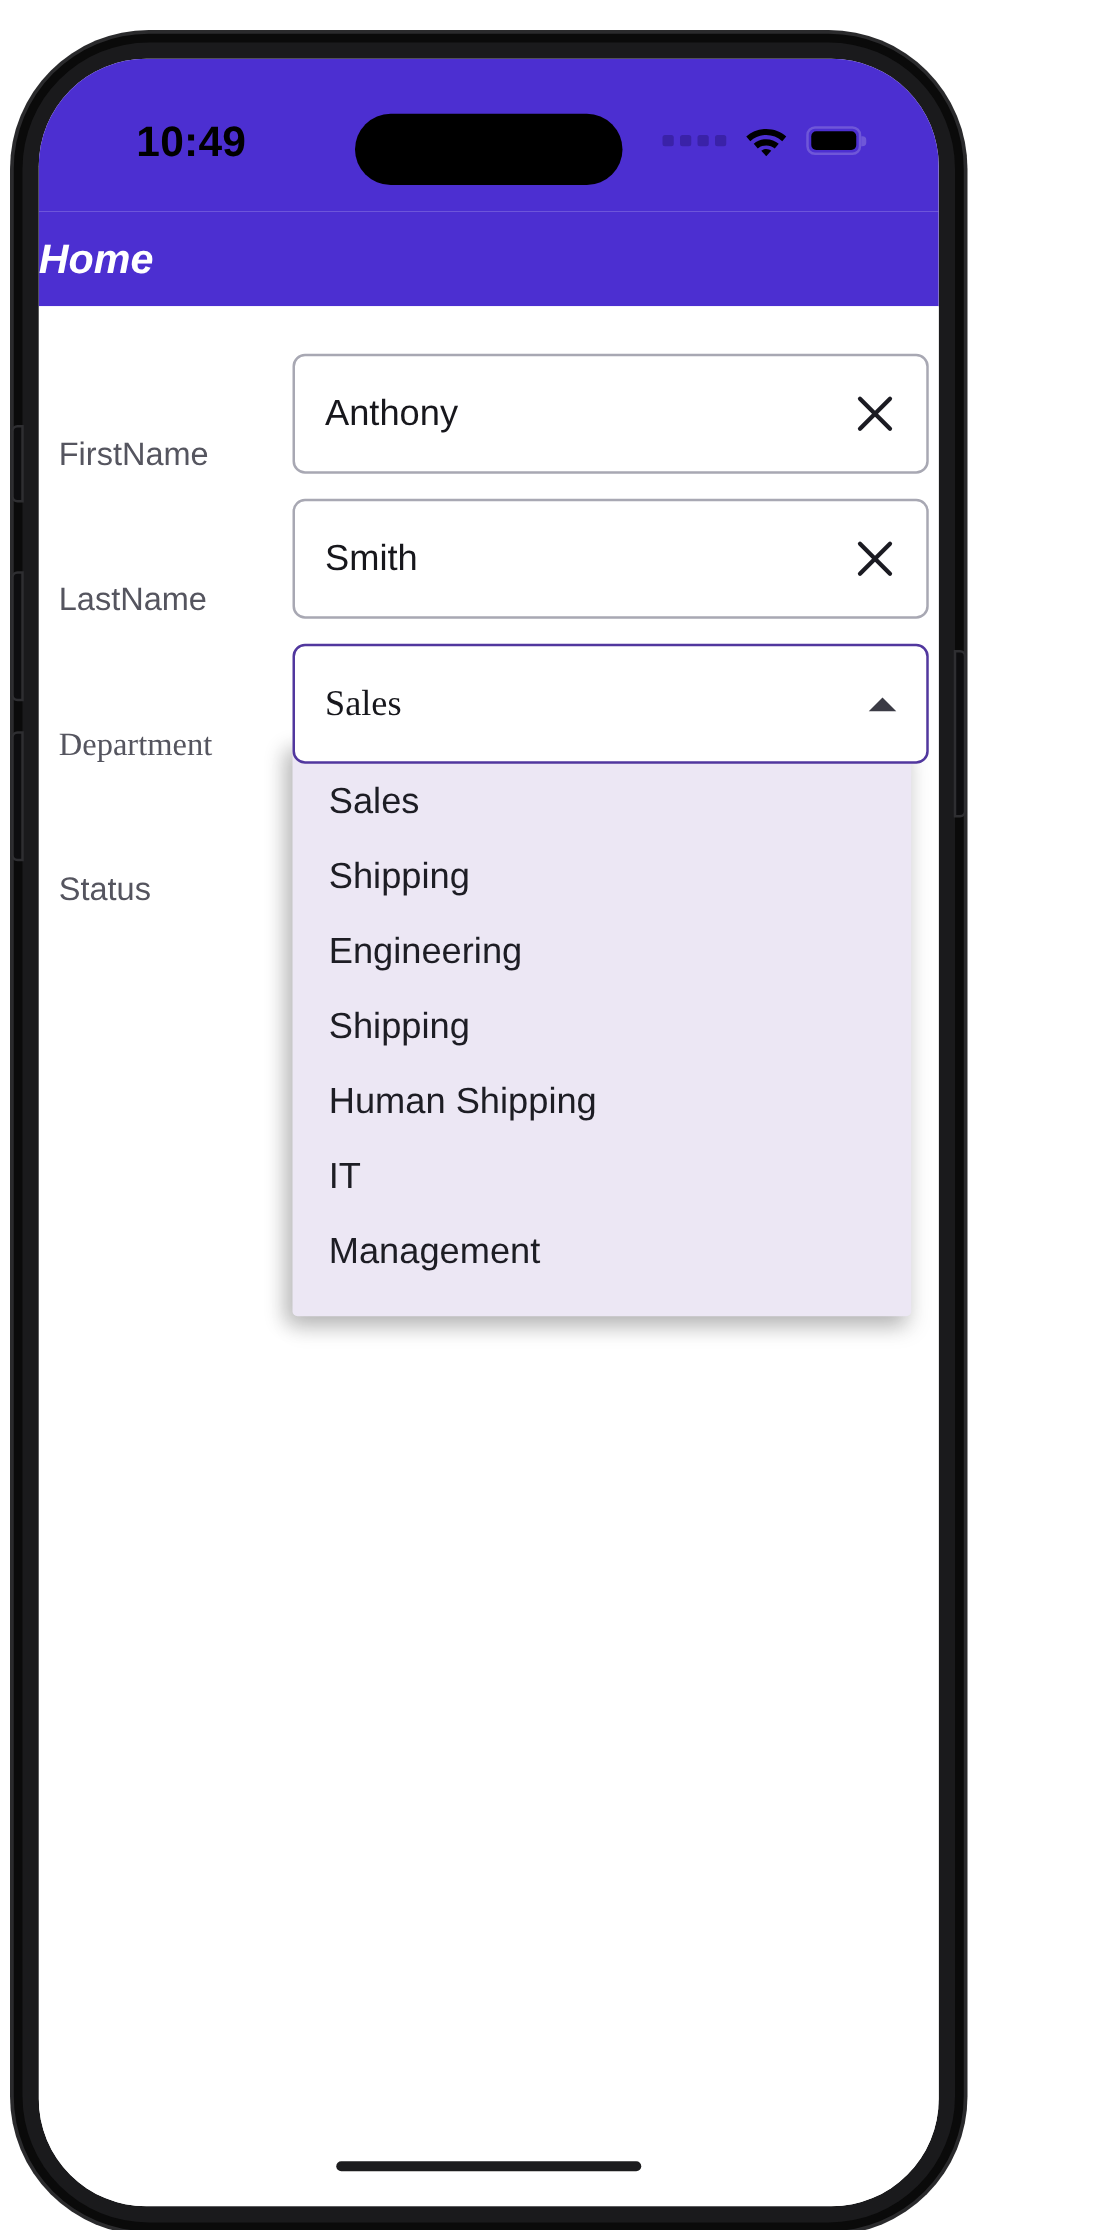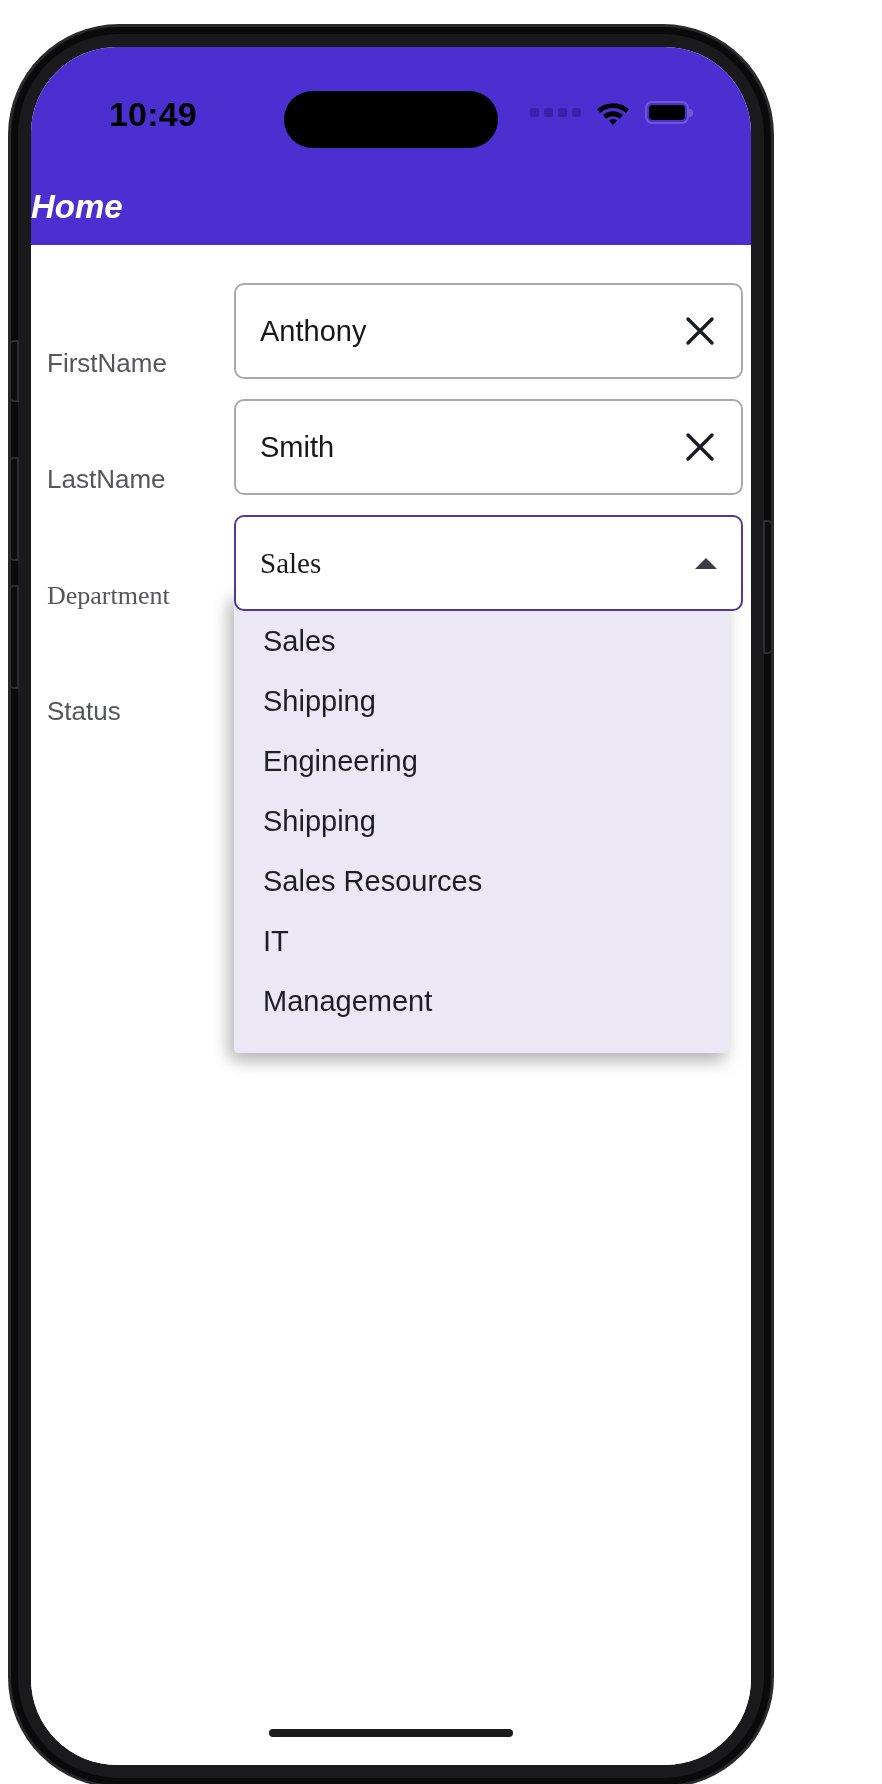--- a/index.html
+++ b/index.html
@@ -329,21 +329,21 @@
       <div class="form-row" id="row-status">
         <div class="field-label">Status</div>
         <div class="field-control"></div>
       </div>
 
       <div id="dropdown-list">
         <div class="dropdown-option">Sales</div>
         <div class="dropdown-option">Shipping</div>
         <div class="dropdown-option">Engineering</div>
         <div class="dropdown-option">Shipping</div>
-        <div class="dropdown-option">Sales Resources</div>
+        <div class="dropdown-option">Human Shipping</div>
         <div class="dropdown-option">IT</div>
         <div class="dropdown-option">Management</div>
       </div>
 
     </div>
 
     <div id="home-indicator"></div>
   </div>
 </div>
 

